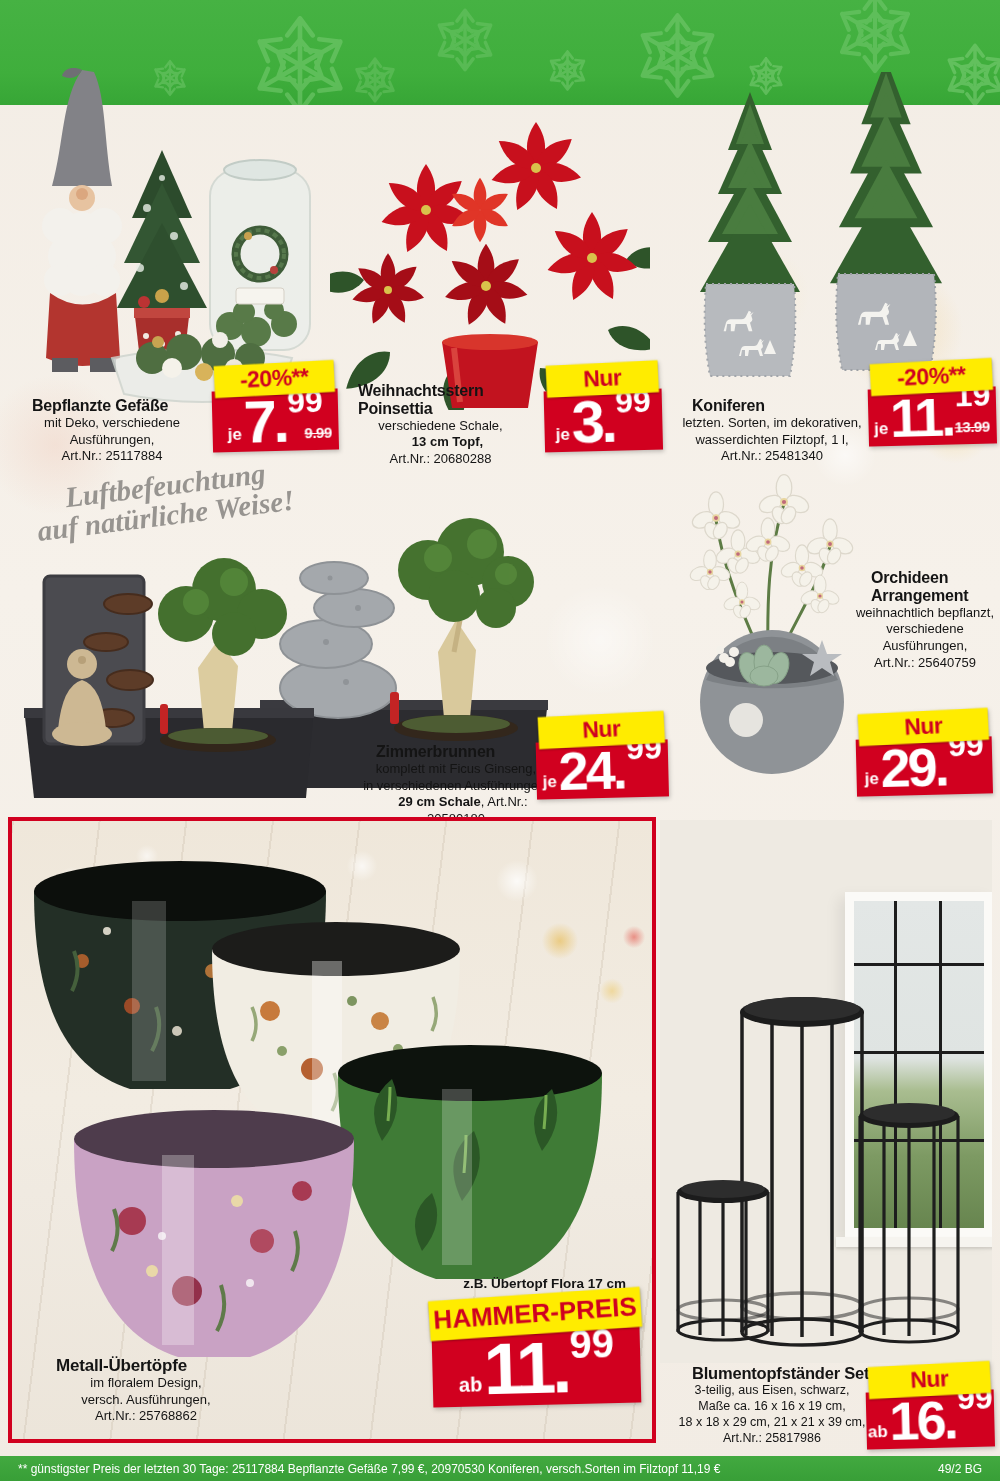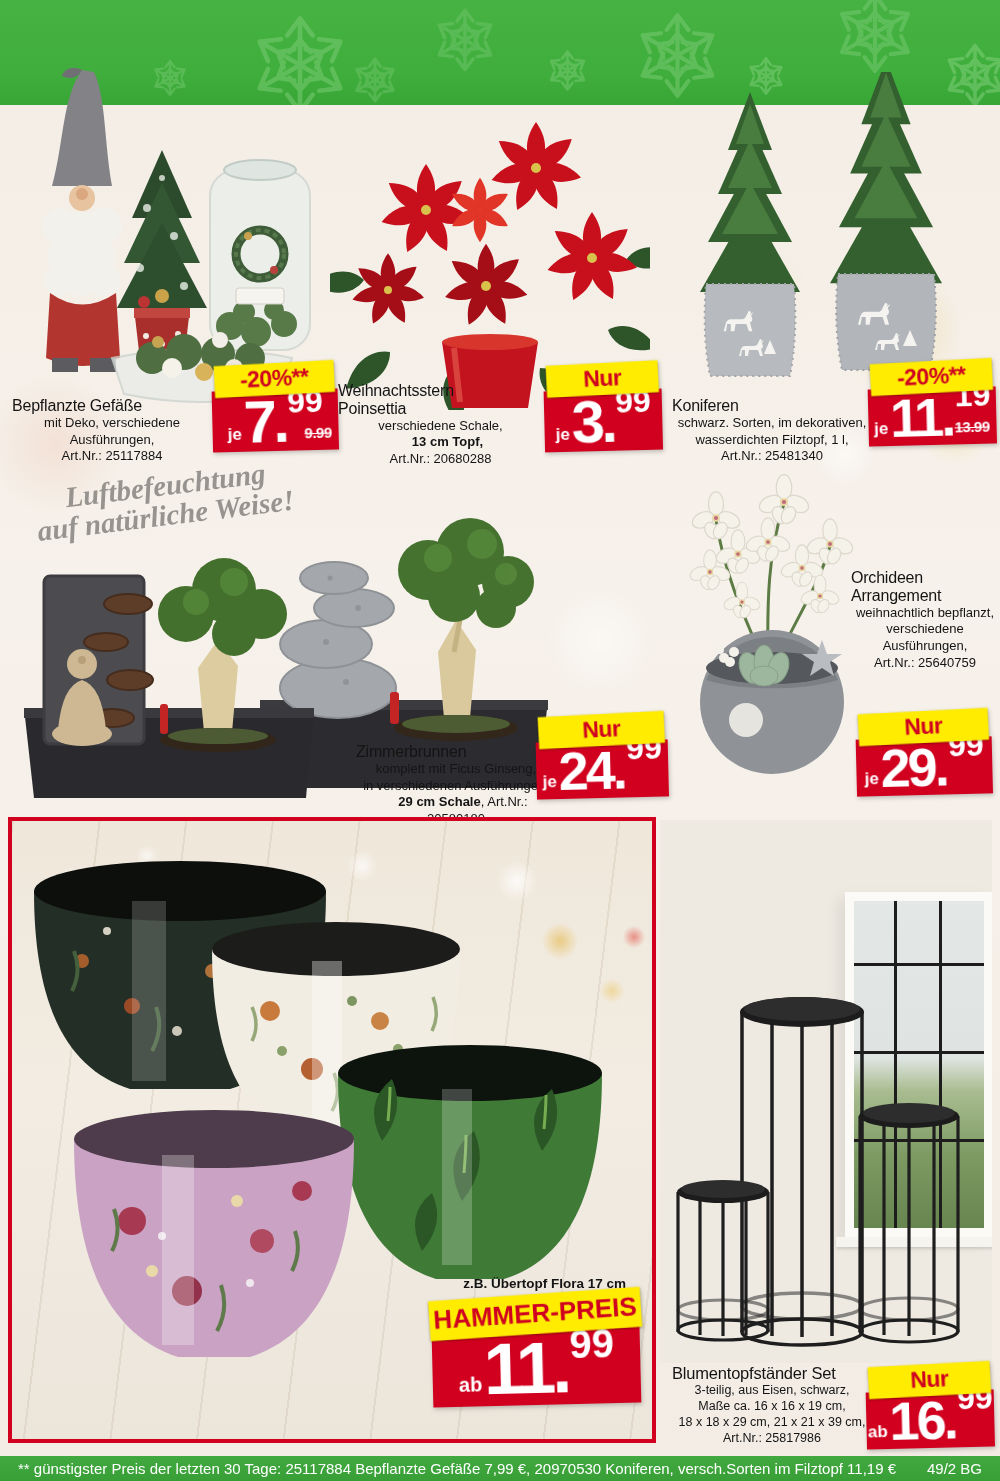--- a/index.html
+++ b/index.html
@@ -19,21 +19,21 @@
   
   .banner { position:absolute; left:0; top:0; width:1000px; height:105px;
     background:linear-gradient(180deg,#46b243 0%,#3fae3c 70%,#37a636 100%); overflow:hidden; }
   .banner svg.sf { position:absolute; opacity:.55; }
 
   
   .photo { position:absolute; }
 
   
   .pdesc { position:absolute; line-height:1.28; font-size:13px; color:#141414; }
-  .pdesc .t { font-weight:normal; font-size:16px; line-height:1.12; display:block; letter-spacing:-.2px; }
+  .pdesc .t { font-weight:bold; font-size:16px; line-height:1.12; display:block; letter-spacing:-.2px;padding-left:20px; }
   .pdesc .l { display:block;text-align:center; }
   .pdesc .b { font-weight:bold;padding-left:14px; }
 
   
   .badge { position:absolute; transform:rotate(-1.4deg); filter:drop-shadow(1px 2px 2px rgba(0,0,0,.22)); }
   .badge .flag { position:relative; z-index:2; margin:0 3px -5px 3px; padding:2px 4px 3px;
     background:#ffec00; color:#cf0020; font-weight:bold; text-align:center;
     font-size:23px; letter-spacing:-.5px; transform:rotate(-1.6deg);
     box-shadow:0 1px 2px rgba(0,0,0,.3); }
   .badge .body { position:relative; background:#d1001f; padding:10px 7px 7px 7px; }
@@ -84,21 +84,21 @@
       linear-gradient(180deg, #e3e7e6 0%, #dfe4e2 48%, #a9bd90 58%, #7d9a63 78%, #67854f 100%);
     border:9px solid #fbfaf7; box-shadow:-6px 6px 14px rgba(0,0,0,.08); }
   .room .window .grid { position:absolute; inset:0;
     background:
       linear-gradient(90deg, transparent 0 40px, #1d1d1d 40px 43px, transparent 43px 85px, #1d1d1d 85px 88px, transparent 88px),
       linear-gradient(180deg, transparent 0 62px, #1d1d1d 62px 65px, transparent 65px 150px, #1d1d1d 150px 153px, transparent 153px 238px, #1d1d1d 238px 241px, transparent 241px); }
   .room .sill { position:absolute; left:176px; top:417px; width:166px; height:10px; background:#f6f4ef; box-shadow:0 2px 3px rgba(0,0,0,.12); }
 
   
   .footer { position:absolute; left:0; top:1456px; width:1000px; height:25px;
-    background:linear-gradient(180deg,#42a940,#389f37); color:#fff; font-size:15px;
+    background:linear-gradient(180deg,#42a940,#389f37); color:#fff; font-size:12px;
     display:flex; align-items:center; justify-content:space-between; padding:0 18px; }
 
   svg { display:block; }
 </style>
 </head>
 <body>
 
 <div class="page">
 
   <div class="banner">
@@ -382,21 +382,21 @@
       <div class="row">
         <span class="prefix">je</span>
         <span class="euros">3.</span>
         <span class="cents">99</span>
       </div>
     </div>
   </div>
 
   <div class="pdesc" style="left:672px;top:397px;width:200px">
     <span class="t">Koniferen</span>
-    <span class="l">schwarz. Sorten, im dekorativen,</span>
+    <span class="l">letzten. Sorten, im dekorativen,</span>
     <span class="l">wasserdichten Filztopf, 1 l,</span>
     <span class="l">Art.Nr.: 25481340</span>
   </div>
   <div class="badge two" style="left:868px;top:361px;width:128px">
     <div class="flag">-20%**</div>
     <div class="body">
       <div class="row">
         <span class="prefix">je</span>
         <span class="euros">11.</span>
         <span class="cents">19</span>
@@ -651,20 +651,26 @@
     <div class="flag">HAMMER-PREIS</div>
     <div class="body">
       <div class="row">
         <span class="prefix">ab</span>
         <span class="euros">11.</span>
         <span class="cents">99</span>
       </div>
     </div>
   </div>
 
+  <div class="pdesc" style="left:36px;top:1356px;width:220px">
+    <span class="t" style="font-size:17px">Metall-Übertöpfe</span>
+    <span class="l">im floralem Design,</span>
+    <span class="l">versch. Ausführungen,</span>
+    <span class="l">Art.Nr.: 25768862</span>
+  </div>
 
   <div class="room">
     <div class="window">
         <div class="grid"></div>
       </div>
     <div class="sill"></div>
     <svg width="332" height="543" viewBox="0 0 332 543" style="position:absolute;left:0;top:0">
 
       <g stroke="#1e1e1e" stroke-width="3.5" fill="none">
         <path d="M82,192 V512 M202,192 V512 M112,198 V516 M142,200 V517 M172,198 V516"></path>

